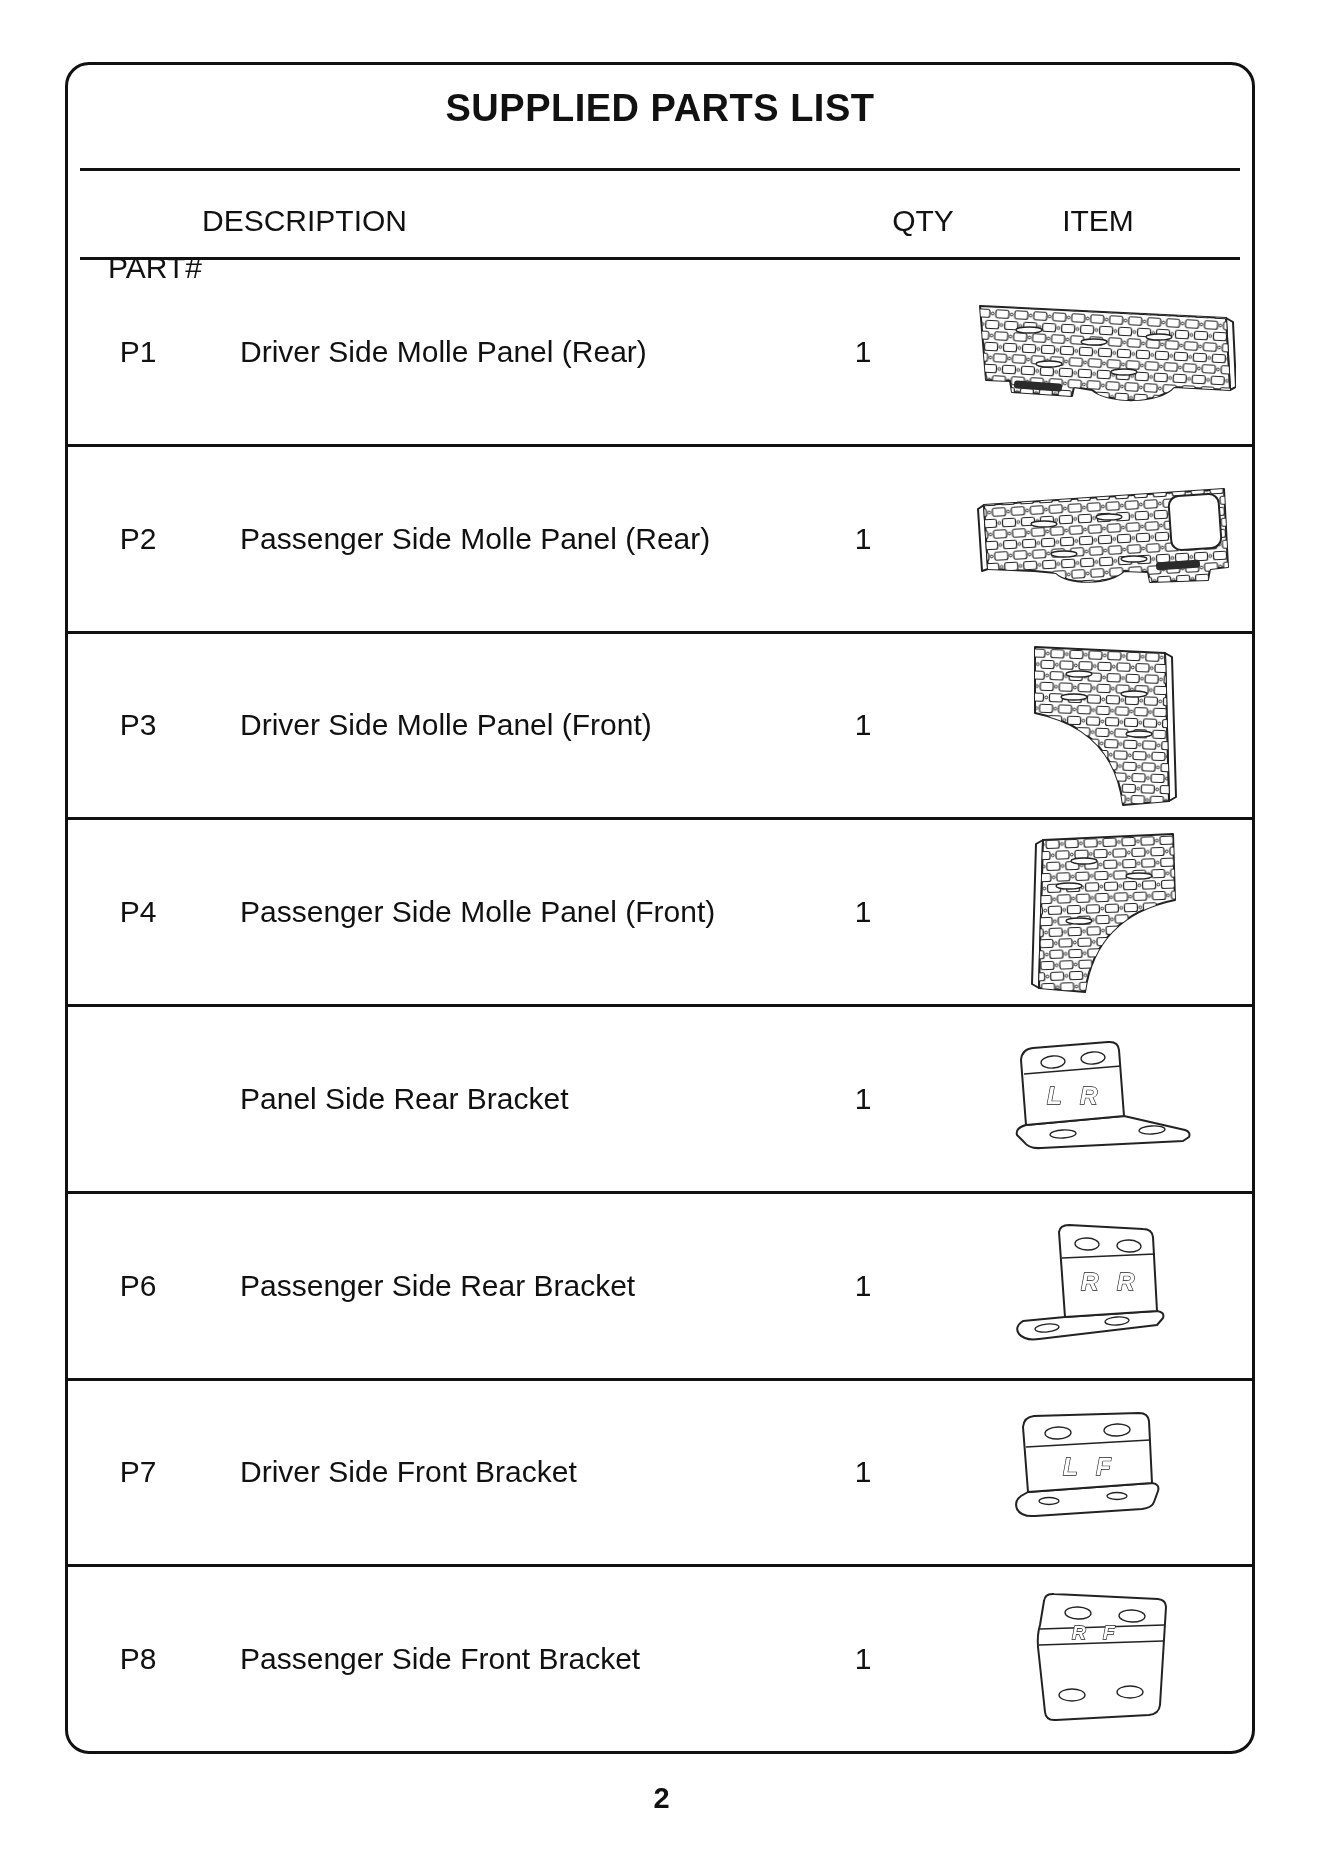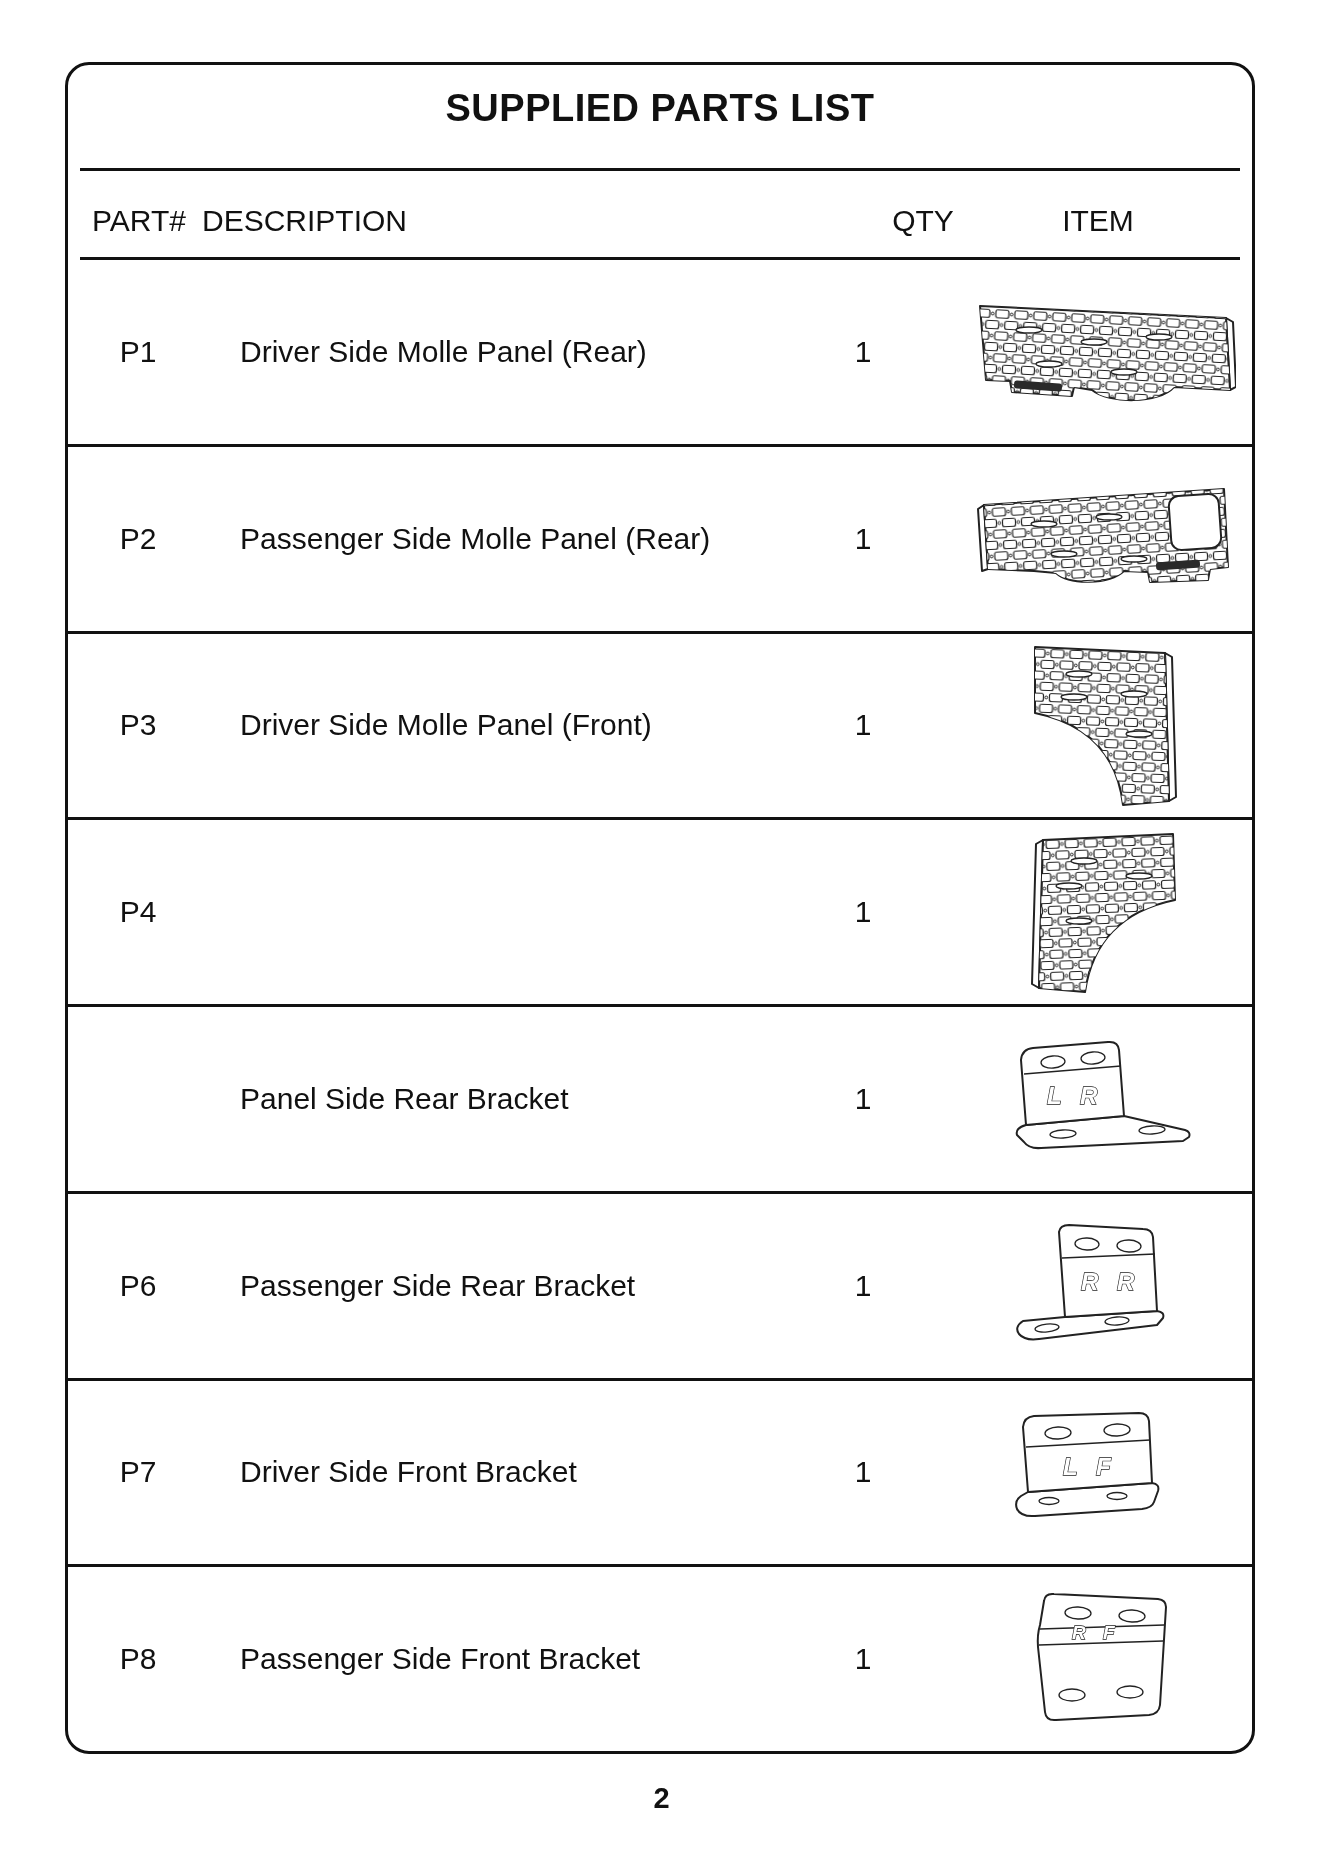--- a/index.html
+++ b/index.html
@@ -4,21 +4,21 @@
 <style>
   html,body{margin:0;padding:0;background:#fff;}
   body{width:1323px;height:1871px;position:relative;font-family:"Liberation Sans",sans-serif;color:#111;}
   .sheet{position:absolute;inset:0;background:#fff;}
   .box{position:absolute;left:65px;top:62px;width:1184px;height:1686px;border:3px solid #111;border-radius:24px;}
   .title{position:absolute;top:22px;left:0;right:0;text-align:center;font-size:38px;font-weight:bold;letter-spacing:0.5px;}
   .hline{position:absolute;left:12px;right:12px;height:3px;background:#111;}
   .hl1{top:103px;}
   .hl2{top:192px;}
   .hdr{position:absolute;top:138px;height:36px;font-size:30px;line-height:36px;}
-  .hdr-part{left:24px;}
+  .hdr-part{left:40px;margin-top:47px;}
   .hdr-desc{left:134px;}
   .hdr-qty{left:790px;width:130px;text-align:center;}
   .hdr-item{left:965px;width:130px;text-align:center;}
   .rows{position:absolute;top:195px;left:0;right:0;bottom:0;display:flex;flex-direction:column;}
   .row{flex:1;position:relative;border-bottom:3px solid #111;}
   .row:last-child{border-bottom:none;}
   .cell{position:absolute;top:0;bottom:0;display:flex;align-items:center;}
   .c-part{left:0;width:140px;justify-content:center;font-size:30px;}
   .c-desc{left:172px;right:300px;font-size:30px;}
   .c-qty{left:735px;width:120px;justify-content:center;font-size:30px;}
@@ -131,20 +131,21 @@
             <ellipse class="slot" cx="60" cy="35" rx="13" ry="3"></ellipse>
               <ellipse class="slot" cx="115" cy="55" rx="13" ry="3"></ellipse>
             <ellipse class="slot" cx="55" cy="58" rx="13" ry="3"></ellipse>
               <ellipse class="slot" cx="120" cy="95" rx="13" ry="3"></ellipse>
           </svg>
         </div>
       </div>
 
       <div class="row">
         <div class="cell c-part">P4</div>
+        <div class="cell c-desc">Passenger Side Molle Panel (Front)</div>
         <div class="cell c-qty">1</div>
         <div class="cell c-item">
           <svg width="172" height="172" viewBox="0 0 172 172">
             <defs>
                 <clipPath id="p4c">
                   <path d="M24,14 L154,8 L156,74 Q77,90 66,166 L20,162 Z"></path>
                 </clipPath>
               </defs>
             <path class="ol" d="M24,14 L17,18 L13,158 L20,162 Z"></path>
             <path class="ol" d="M24,14 L154,8 L156,74 Q77,90 66,166 L20,162 Z"></path>

